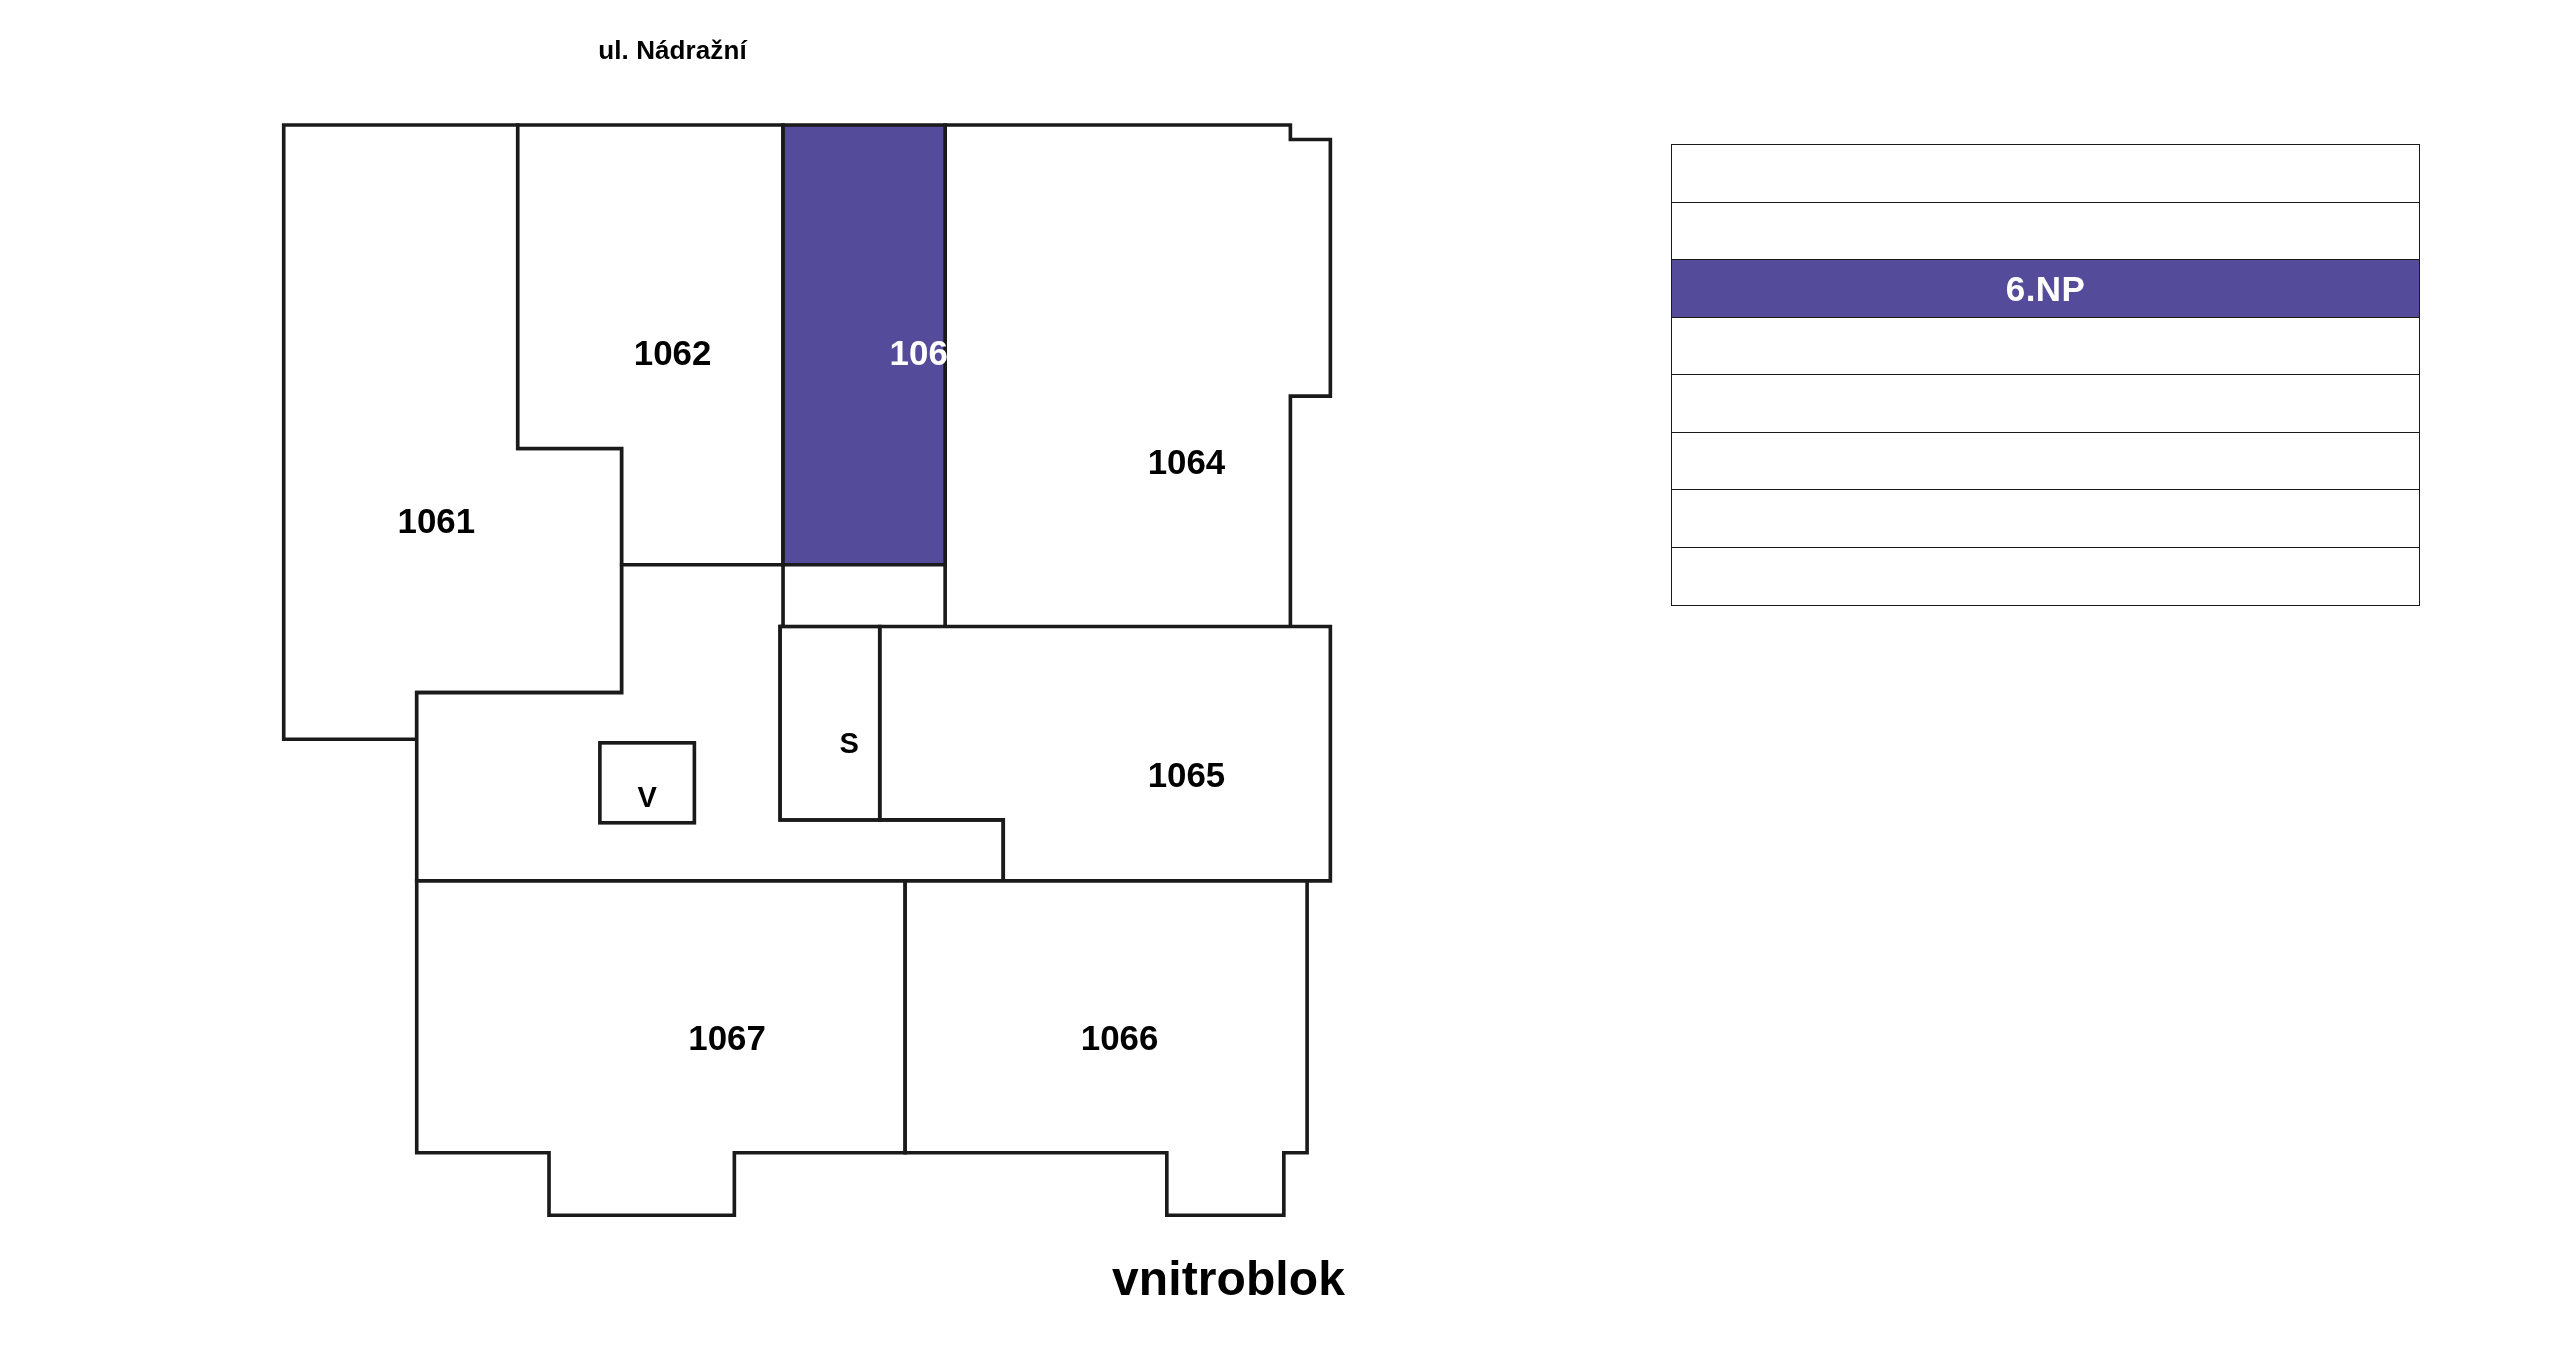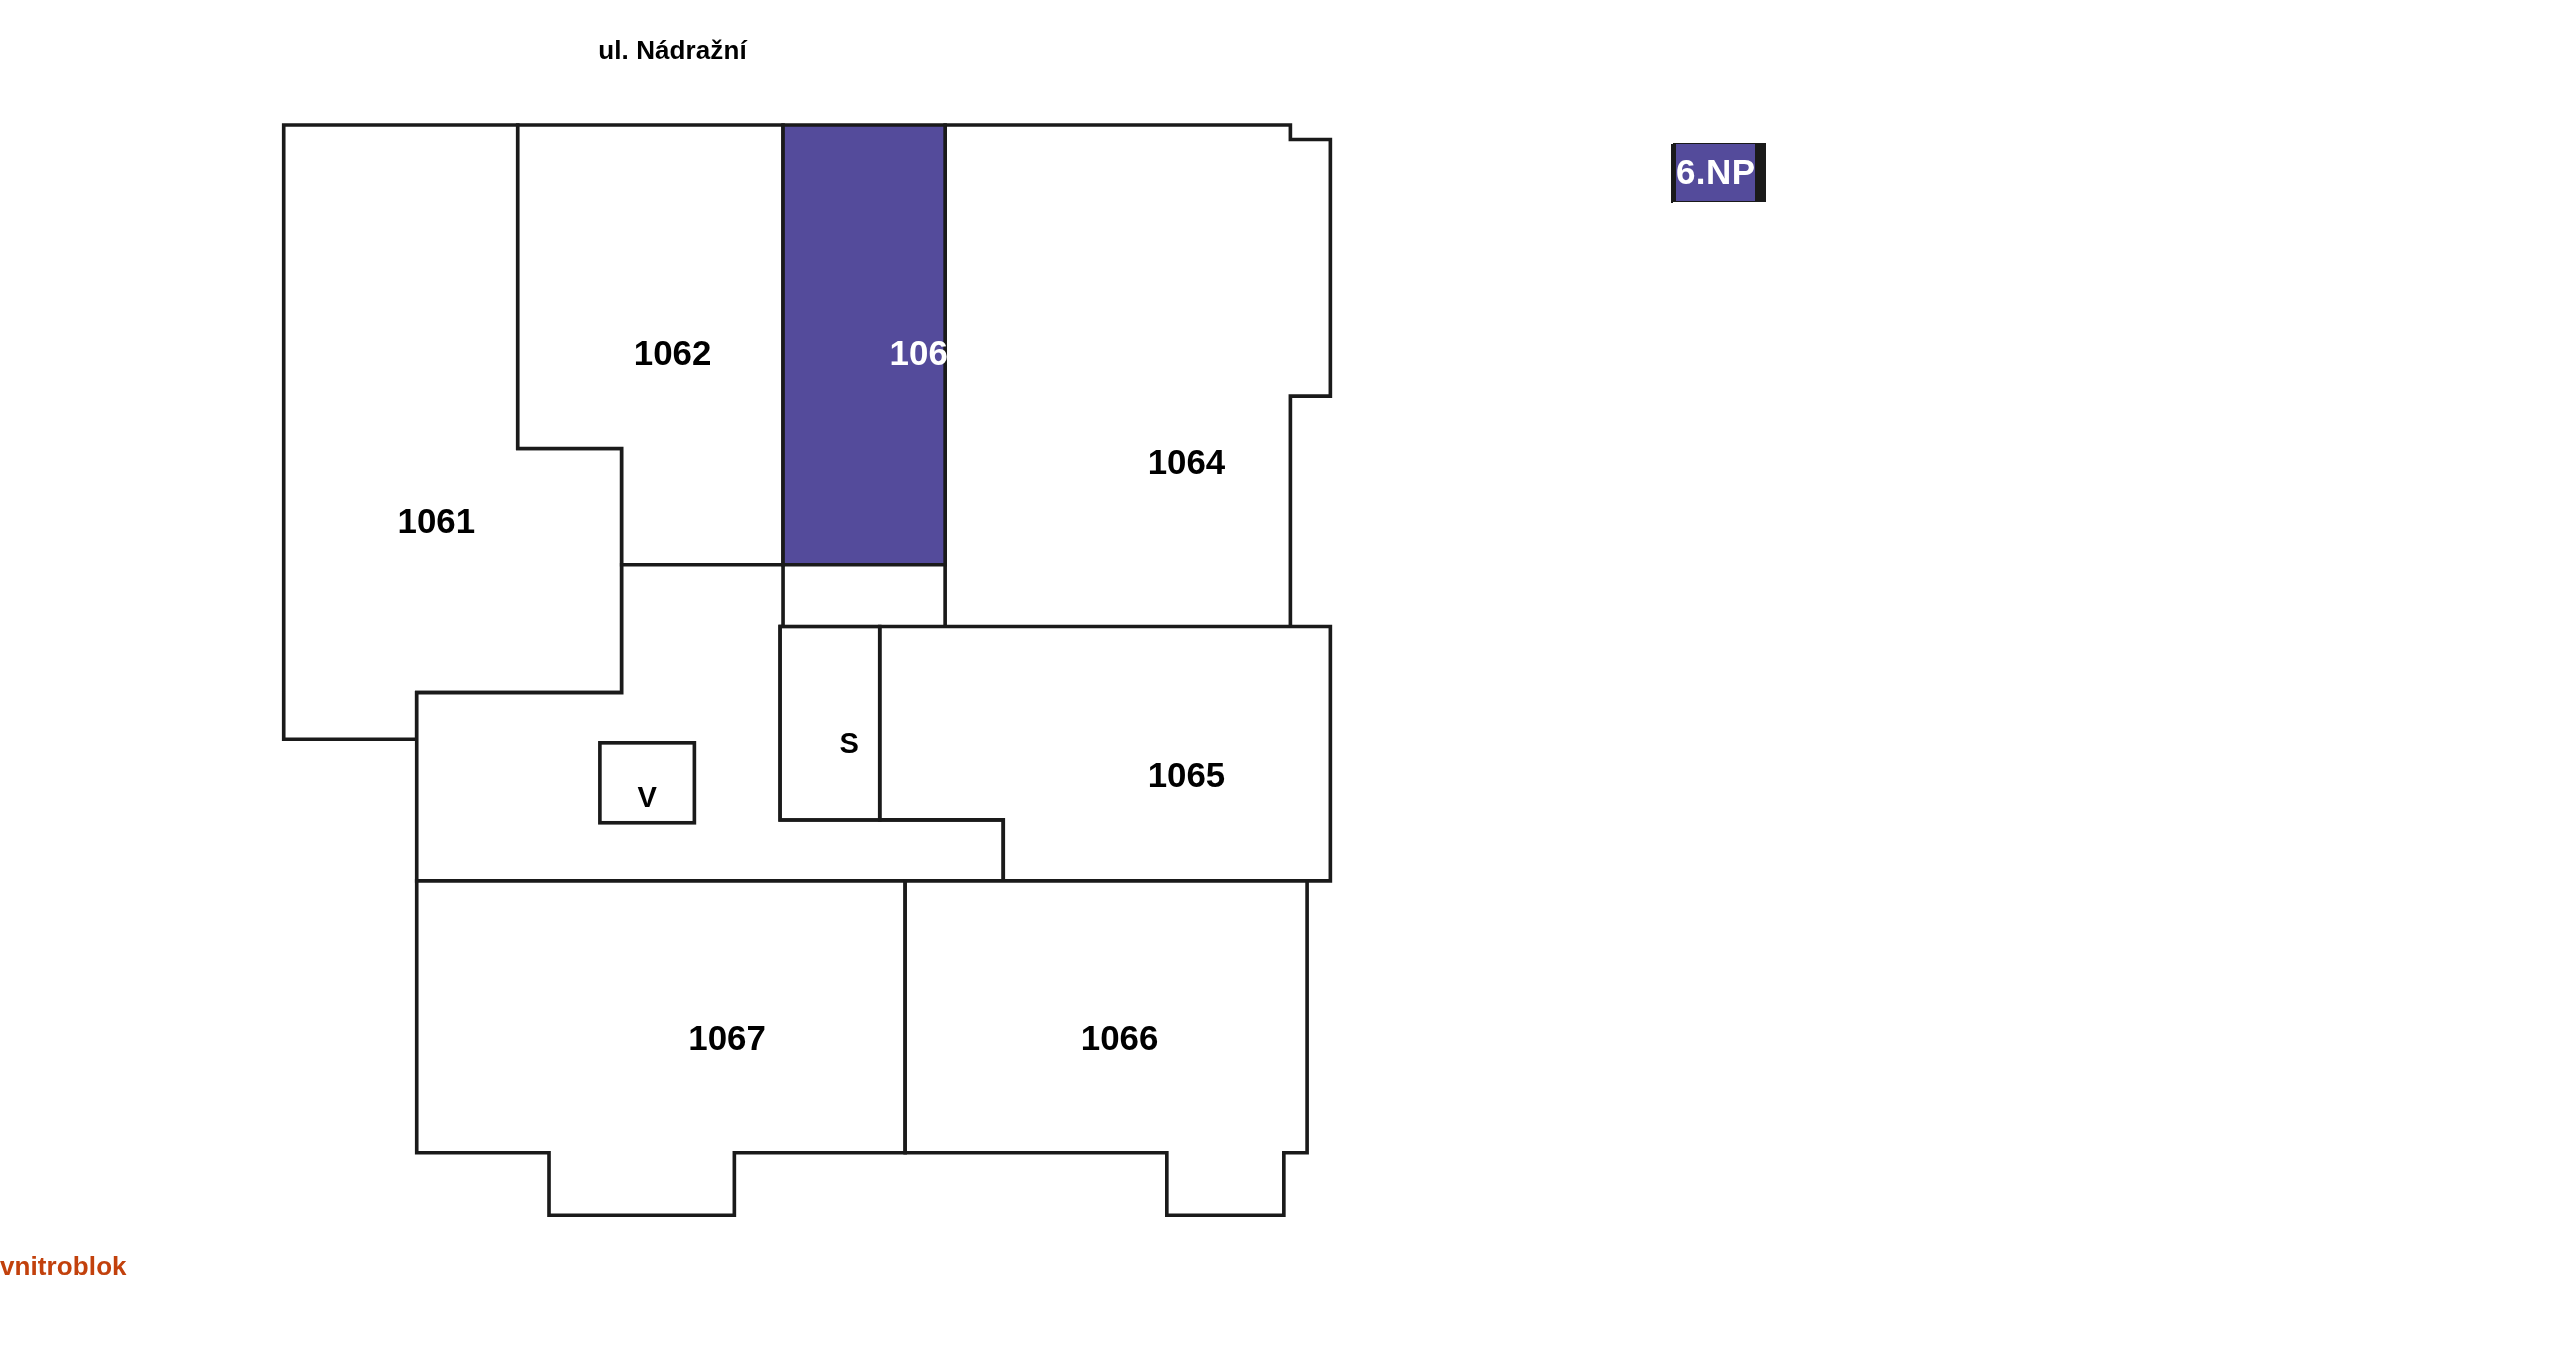--- a/index.html
+++ b/index.html
@@ -40,24 +40,24 @@
     font-weight: 700;
     color: #000000;
     letter-spacing: 0.1px;
   }
 
   .courtyard-label {
     position: absolute;
     left: 0;
     top: 1251px;
     width: 1345px;
-    text-align: left;
-    font-size: 26px;
-    font-weight: 700;
-    color: #c2410c;
+    text-align: right;
+    font-size: 48px;
+    font-weight: 700;
+    color: #000000;
     letter-spacing: 0.1px;
   }
 
   .plan-svg-wrap {
     position: absolute;
     left: 0;
     top: 0;
     width: 1585px;
     height: 1365px;
   }
@@ -87,21 +87,21 @@
     height: 1365px;
     flex: 0 0 auto;
   }
 
   .floor-stack {
     position: absolute;
     left: 42px;
     top: 144px;
     width: 749px;
     display: flex;
-    flex-direction: row;
+    flex-direction: column;
     padding-left: 44px;
   }
 
   .floor-row {
     height: 59px;
     box-sizing: border-box;
     border: 1.5px solid #1a1a1a;
     margin-top: -1.5px;
     background: #ffffff;
     display: flex;

